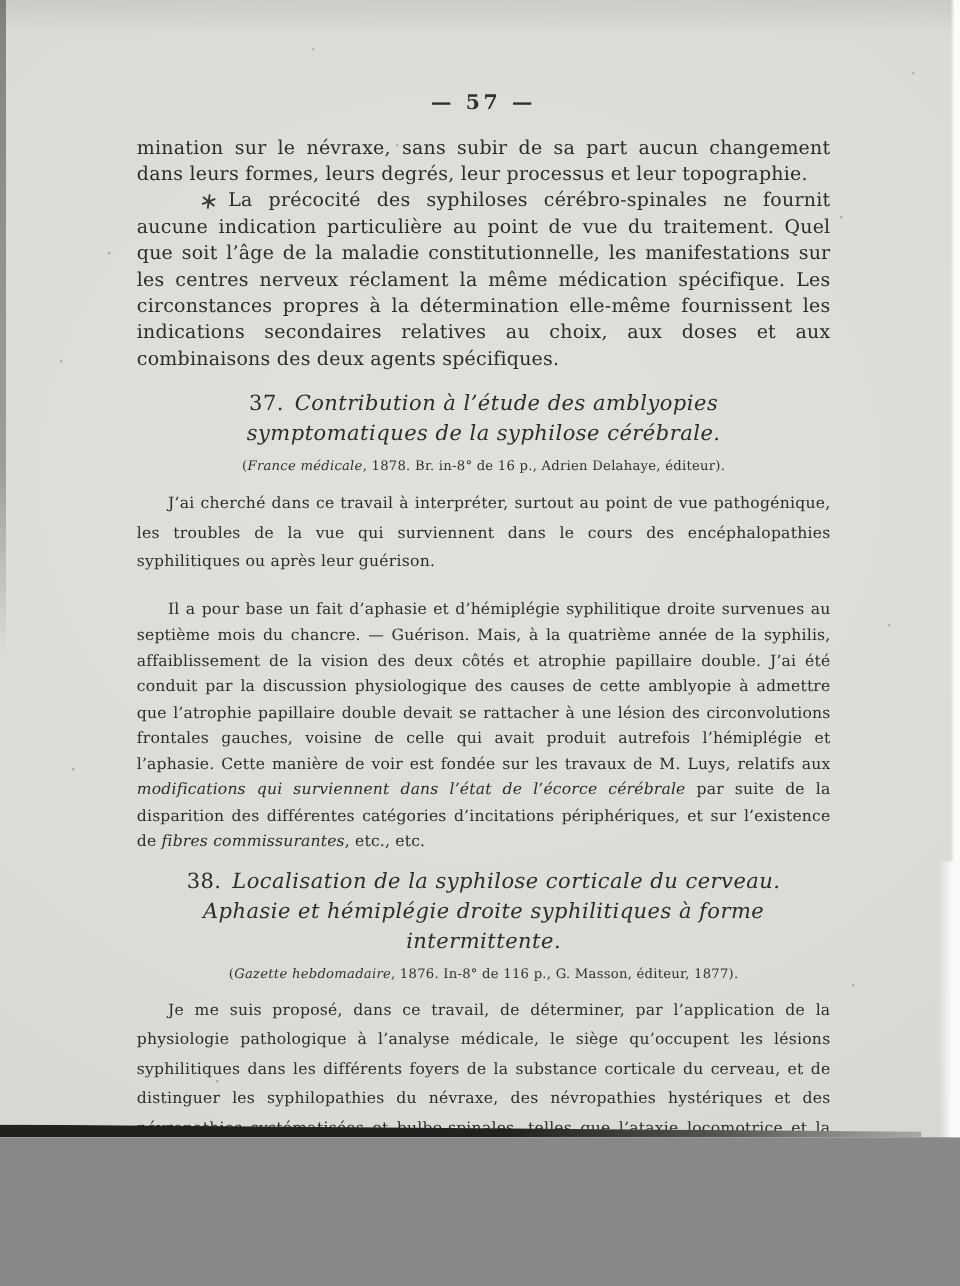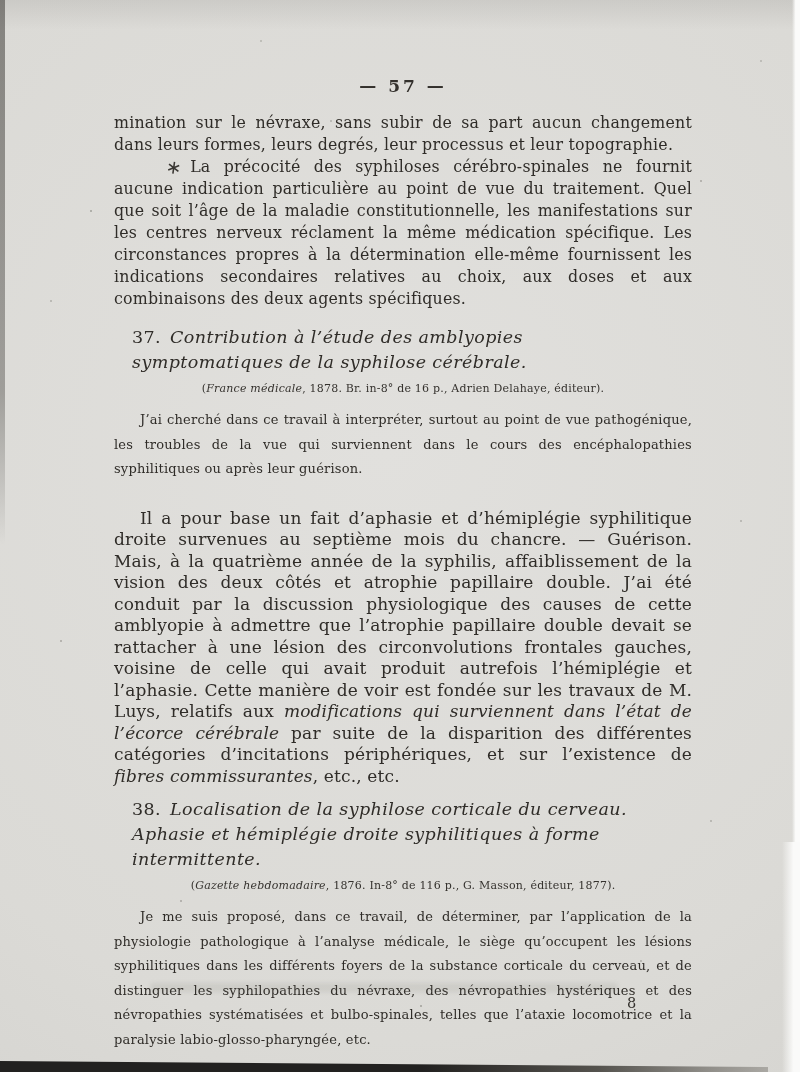--- a/index.html
+++ b/index.html
@@ -1,18 +1,18 @@
 <!DOCTYPE html>
 <html lang="fr"><head>
 <meta charset="utf-8">
 <style>
   html,body { margin:0; padding:0; background:#888; }
   .scan {
     position:relative;
-    width:800px; height:1072px;
+    width:800px; height:948px;
     margin:0 auto;
     overflow:hidden;
     background:
       linear-gradient(to bottom, rgba(148,146,142,.22), rgba(148,146,142,0) 30px),
       radial-gradient(130% 100% at 48% 42%, #e1e0dd 0%, #dbdad6 55%, #d3d2ce 85%, #cfceca 100%);
     font-family:"DejaVu Serif","Liberation Serif",serif;
     color:#2f2c28;
   }
   
   .left-edge {
@@ -56,27 +56,27 @@
   p { margin:0; }
   .body-text { font-size:15.8px; line-height:22px; text-align:justify; letter-spacing:.2px; }
   .indent { text-indent:26px; }
   .hand-mark {
     display:inline-block; font-family:"DejaVu Sans",sans-serif;
     font-size:19px; line-height:0; transform:rotate(8deg);
     margin-right:8px; color:#3a3733;
   }
   .entry-title {
     margin:15px 18px 0 18px; font-size:17.5px; line-height:25px;
-    font-weight:normal; font-style:italic; letter-spacing:.4px;
+    font-weight:normal; font-style:italic; text-align:center; letter-spacing:.4px;
   }
   .entry-number { font-style:normal; margin-right:9px; }
   .citation { margin:7px 0 0 0; font-size:11px; text-align:center; letter-spacing:.2px; color:#35322e; }
   .citation .journal { font-style:italic; }
   .lead-para { margin-top:13px; font-size:13px; line-height:24.5px; }
-  .small-text { margin-top:26px; font-size:17px; line-height:21.5px; text-align:justify; letter-spacing:.15px; }
+  .small-text { margin-top:16px; font-size:13px; line-height:21.5px; text-align:justify; letter-spacing:.15px; }
   .small-text i, .em { font-style:italic; }
   .smallcaps { font-variant:small-caps; letter-spacing:1px; }
   .folio { position:absolute; left:627px; top:995px; font-size:14.5px; color:#34312d; }
 </style>
 </head>
 <body>
 
 <div class="scan">
 
   <div class="specks"></div>

